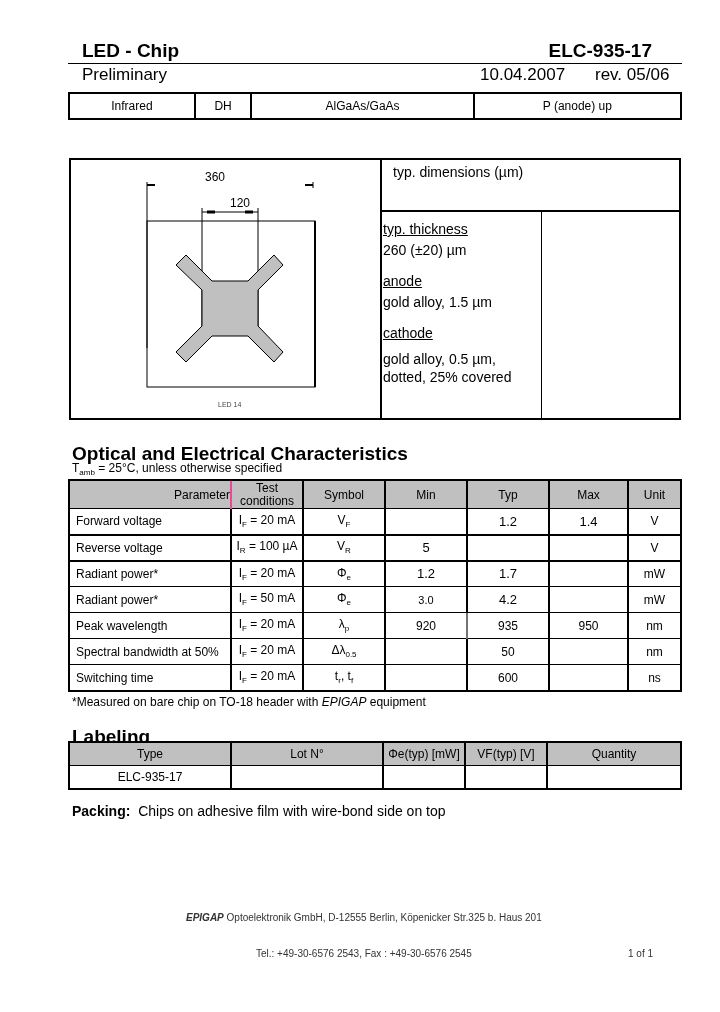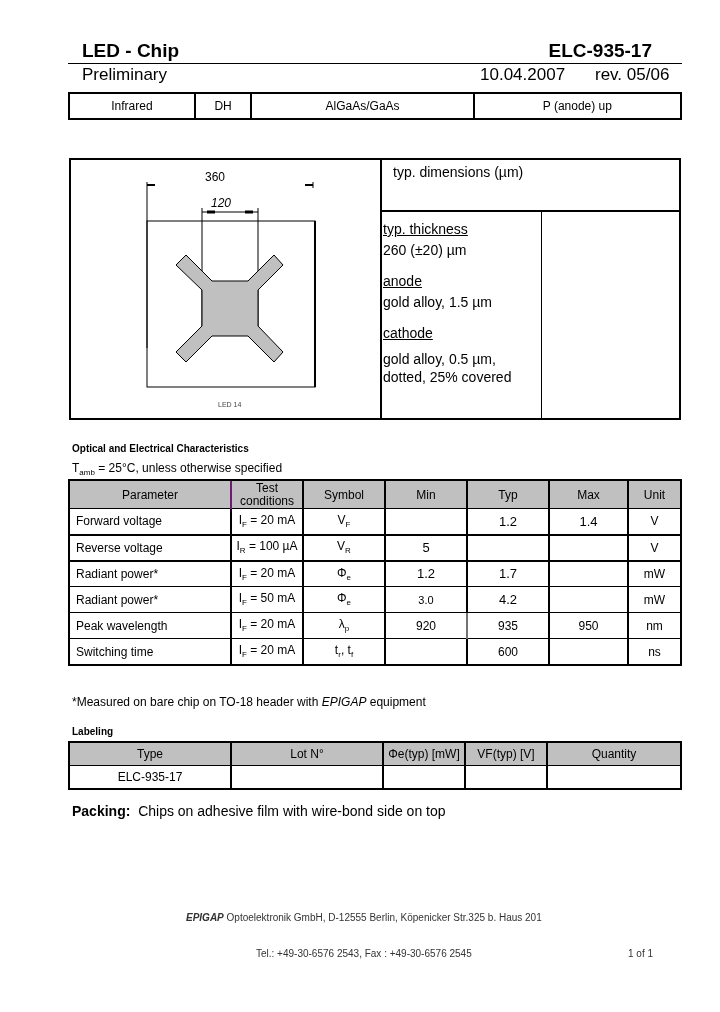--- a/index.html
+++ b/index.html
@@ -8,21 +8,21 @@
   .abs { position: absolute; }
   .title-left { left: 82px; top: 40px; font-size: 19px; font-weight: bold; }
   .title-right { right: 68px; top: 40px; font-size: 19px; font-weight: bold; }
   .title-rule { left: 68px; top: 63px; width: 614px; height: 1px; background: #000; }
   .sub { top: 65px; font-size: 17px; }
   table.grid { border-collapse: collapse; position: absolute; font-size: 12px; }
   table.grid td, table.grid th { border: 1px solid #000; text-align: center; font-weight: normal; padding: 0; }
   table.grid th { background: #c0c0c0; }
   .outer-thick { outline: 2px solid #000; outline-offset: -1px; }
   .left { text-align: left !important; padding-left: 6px !important; }
-  .section-head { font-size: 10px; font-weight: bold; }
+  .section-head { font-size: 19px; font-weight: bold; }
   .dimbox { left: 69px; top: 158px; width: 612px; height: 262px; border: 2px solid #000; box-sizing: border-box; }
   .dim-divider-v { left: 380px; top: 158px; width: 2px; height: 262px; background: #000; }
   .dim-divider-h { left: 380px; top: 210px; width: 301px; height: 2px; background: #000; }
   .dim-divider-v2 { left: 541px; top: 210px; width: 1px; height: 210px; background: #000; }
   .dimtext { font-size: 14px; }
   .u { text-decoration: underline; }
   sub.s { font-size: 8px; }
   .footer { font-size: 10px; color: #333; }
 </style>
 </head>
@@ -63,39 +63,39 @@
   <line x1="133" y1="54" x2="189" y2="54" stroke="#000" stroke-width="1"></line>
   <line x1="138" y1="54" x2="146" y2="54" stroke="#000" stroke-width="3"></line>
   <line x1="176" y1="54" x2="184" y2="54" stroke="#000" stroke-width="3"></line>
 
   <rect x="78" y="63" width="168" height="166" fill="none" stroke="#000" stroke-width="1"></rect>
   <line x1="246" y1="63" x2="246" y2="229" stroke="#000" stroke-width="2"></line>
 
   <polygon fill="#c0c0c0" stroke="#000" stroke-width="1" points="143,123 179,123 205,97 214,107 189,132 189,168 214,194 205,204 179,178 143,178 117,204 107,194 133,168 133,132 107,107 117,97"></polygon>
 </svg>
 <div class="abs" style="left:205px; top:170px; font-size:12px;">360</div>
-<div class="abs" style="left:211px; top:196px; font-size:12px;font-style:italic;">120</div>
+<div class="abs" style="left:230px; top:196px; font-size:12px;">120</div>
 <div class="abs" style="left:218px; top:401px; font-size:7px; color:#444;">LED 14</div>
 
 <div class="abs dimtext" style="left:393px; top:164px;">typ. dimensions (µm)</div>
 <div class="abs dimtext u" style="left:383px; top:221px;">typ. thickness</div>
 <div class="abs dimtext" style="left:383px; top:242px;">260 (±20) µm</div>
 <div class="abs dimtext u" style="left:383px; top:273px;">anode</div>
 <div class="abs dimtext" style="left:383px; top:294px;">gold alloy, 1.5 µm</div>
 <div class="abs dimtext u" style="left:383px; top:325px;">cathode</div>
 <div class="abs dimtext" style="left:383px; top:351px;">gold alloy, 0.5 µm,</div>
 <div class="abs dimtext" style="left:383px; top:369px;">dotted, 25% covered</div>
 
 <div class="abs section-head" style="left:72px; top:443px;">Optical and Electrical Characteristics</div>
 <div class="abs" style="left:72px; top:461px; font-size:12px;"><span>T</span><sub class="s">amb</sub><span> = 25°C, unless otherwise specified</span></div>
 
 <table class="grid outer-thick" style="left:69px; top:480px; width:612px;">
   <tbody>
       <tr style="height:28px;">
-    <th style="width:160px; border-right:2px solid #701a75;">Parameter</th>
+    <th style="width:160px; border-right:2px solid #ec4899;text-align:right;">Parameter</th>
     <th style="width:70px; border-right:2px solid #000; line-height:13px;">Test conditions</th>
     <th style="width:80px; border-right:2px solid #000;">Symbol</th>
     <th style="width:80px; border-right:2px solid #000;">Min</th>
     <th style="width:80px; border-right:2px solid #000;">Typ</th>
     <th style="width:77px; border-right:2px solid #000;">Max</th>
     <th>Unit</th>
   </tr>
   <tr style="height:26px; border-bottom:2px solid #000;">
     <td class="left" style="border-right:2px solid #000;">Forward voltage</td>
     <td style="border-right:2px solid #000;"><span>I</span><sub class="s">F</sub><span> = 20 mA</span></td>
@@ -135,20 +135,29 @@
   <tr style="height:26px;">
     <td class="left" style="border-right:2px solid #000;">Peak wavelength</td>
     <td style="border-right:2px solid #000;"><span>I</span><sub class="s">F</sub><span> = 20 mA</span></td>
     <td style="border-right:2px solid #000;"><span>λ</span><sub class="s">p</sub></td>
     <td style="border-right:2px solid #737373;">920</td>
     <td style="border-right:2px solid #000;">935</td>
     <td style="border-right:2px solid #000;">950</td>
     <td>nm</td>
   </tr>
   <tr style="height:26px;">
+    <td class="left" style="border-right:2px solid #000;">Spectral bandwidth at 50%</td>
+    <td style="border-right:2px solid #000;"><span>I</span><sub class="s">F</sub><span> = 20 mA</span></td>
+    <td style="border-right:2px solid #000;"><span>Δλ</span><sub class="s">0.5</sub></td>
+    <td style="border-right:2px solid #000;"></td>
+    <td style="border-right:2px solid #000;">50</td>
+    <td style="border-right:2px solid #000;"></td>
+    <td>nm</td>
+  </tr>
+  <tr style="height:26px;">
     <td class="left" style="border-right:2px solid #000;">Switching time</td>
     <td style="border-right:2px solid #000;"><span>I</span><sub class="s">F</sub><span> = 20 mA</span></td>
     <td style="border-right:2px solid #000;"><span>t</span><sub class="s">r</sub><span>, t</span><sub class="s">f</sub></td>
     <td style="border-right:2px solid #000;"></td>
     <td style="border-right:2px solid #000;">600</td>
     <td style="border-right:2px solid #000;"></td>
     <td>ns</td>
   </tr>
 </tbody>
   </table>

